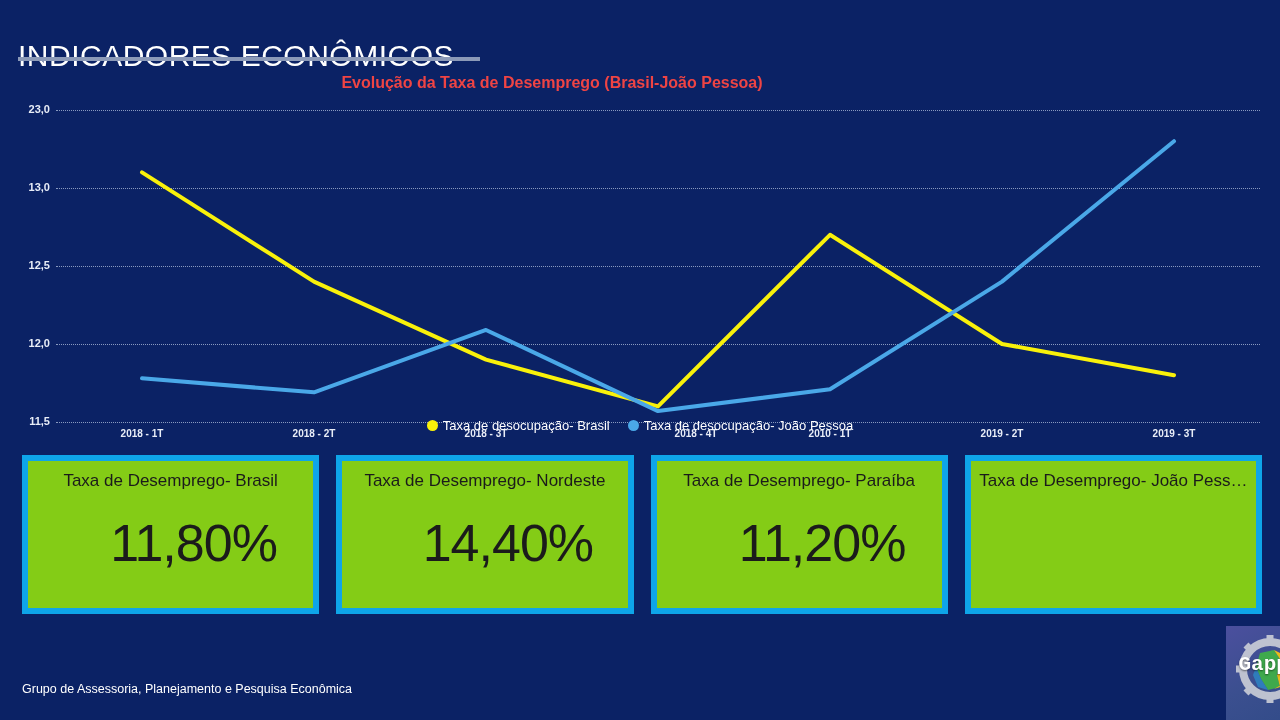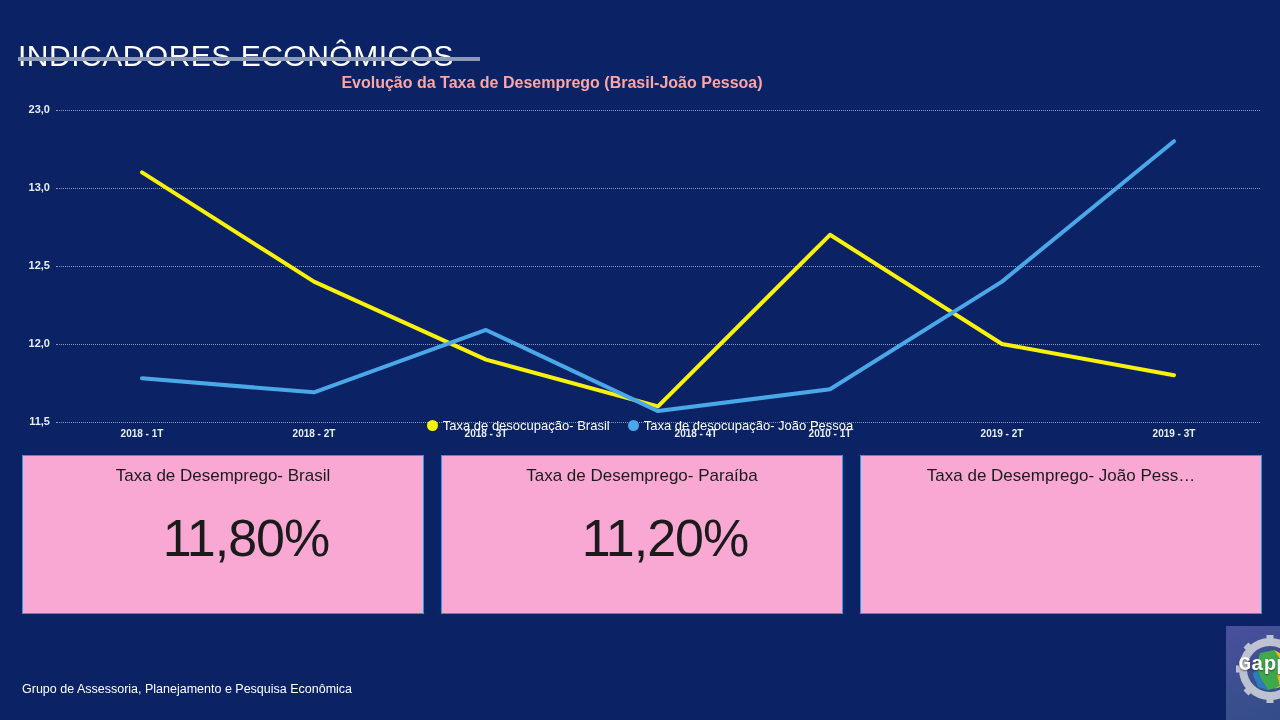--- a/index.html
+++ b/index.html
@@ -17,21 +17,21 @@
     color:#ffffff;white-space:nowrap;margin-top:31px;
   }
   #title-rule{
     position:absolute;left:18px;top:57px;width:462px;height:4px;
     background:#8c9ab8;
   }
   
   #chart-panel{position:absolute;left:0;top:70px;width:1280px;height:375px;}
   #chart-title{
     position:absolute;left:0;top:4px;width:1104px;text-align:center;
-    font-size:16px;font-weight:bold;color:#fca5a5;
+    font-size:16px;font-weight:bold;color:#ef4444;
   }
   #plot{
     position:absolute;left:56px;top:40px;
     width:1204px;height:312px;
   }
   .gridline{
     position:absolute;left:0;width:1204px;height:0;
     border-top:1px dotted #9fb0cf;opacity:.85;
   }
   .ylabel{
@@ -53,22 +53,22 @@
   }
   .legend-item{display:flex;align-items:center;gap:5px;}
   .legend-dot{width:11px;height:11px;border-radius:50%;display:block;}
   
   #cards{
     position:absolute;left:22px;top:455px;
     width:1240px;height:159px;
     display:flex;gap:17px;
   }
   .card{
-    flex:1 1 0;background:#f9a8d4;
-    border:1px solid #0ea5e9;
+    flex:1 1 0;background:#84cc16;
+    border:6px solid #0ea5e9;
     display:flex;flex-direction:column;align-items:center;
     overflow:hidden;position:relative;
   }
   .card-title{
     margin-top:10px;
     font-size:17px;color:#1b1b1b;font-weight:400;
     white-space:nowrap;overflow:hidden;text-overflow:ellipsis;
     max-width:96%;text-align:center;
   }
   .card-value{
@@ -144,20 +144,24 @@
       <span>Taxa de desocupação- João Pessoa</span>
     </div>
   </div>
 
 <div id="cards">
     <div class="card">
       <div class="card-title">Taxa de Desemprego- Brasil</div>
       <div class="card-value">11,80%</div>
     </div>
     <div class="card">
+      <div class="card-title">Taxa de Desemprego- Nordeste</div>
+      <div class="card-value">14,40%</div>
+    </div>
+    <div class="card">
       <div class="card-title">Taxa de Desemprego- Paraíba</div>
       <div class="card-value">11,20%</div>
     </div>
     <div class="card">
       <div class="card-title">Taxa de Desemprego- João Pess…</div>
     </div>
   </div>
 
 <div id="footer-note">Grupo de Assessoria, Planejamento e Pesquisa Econômica</div>
 <div id="logo">

